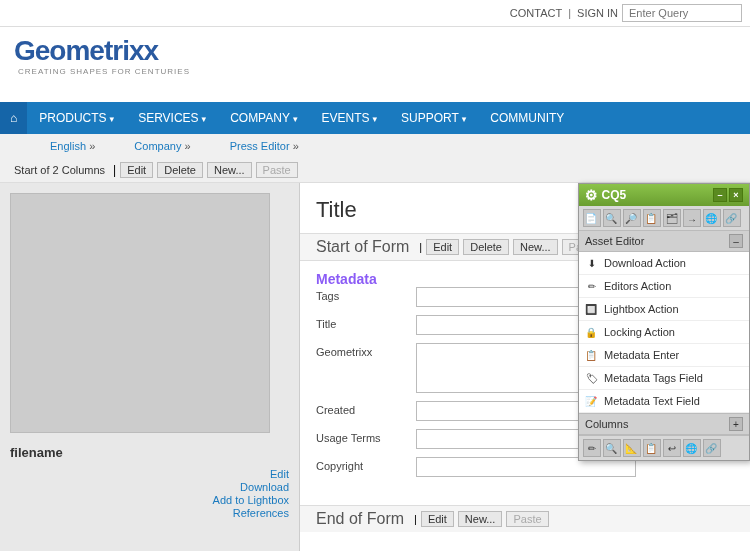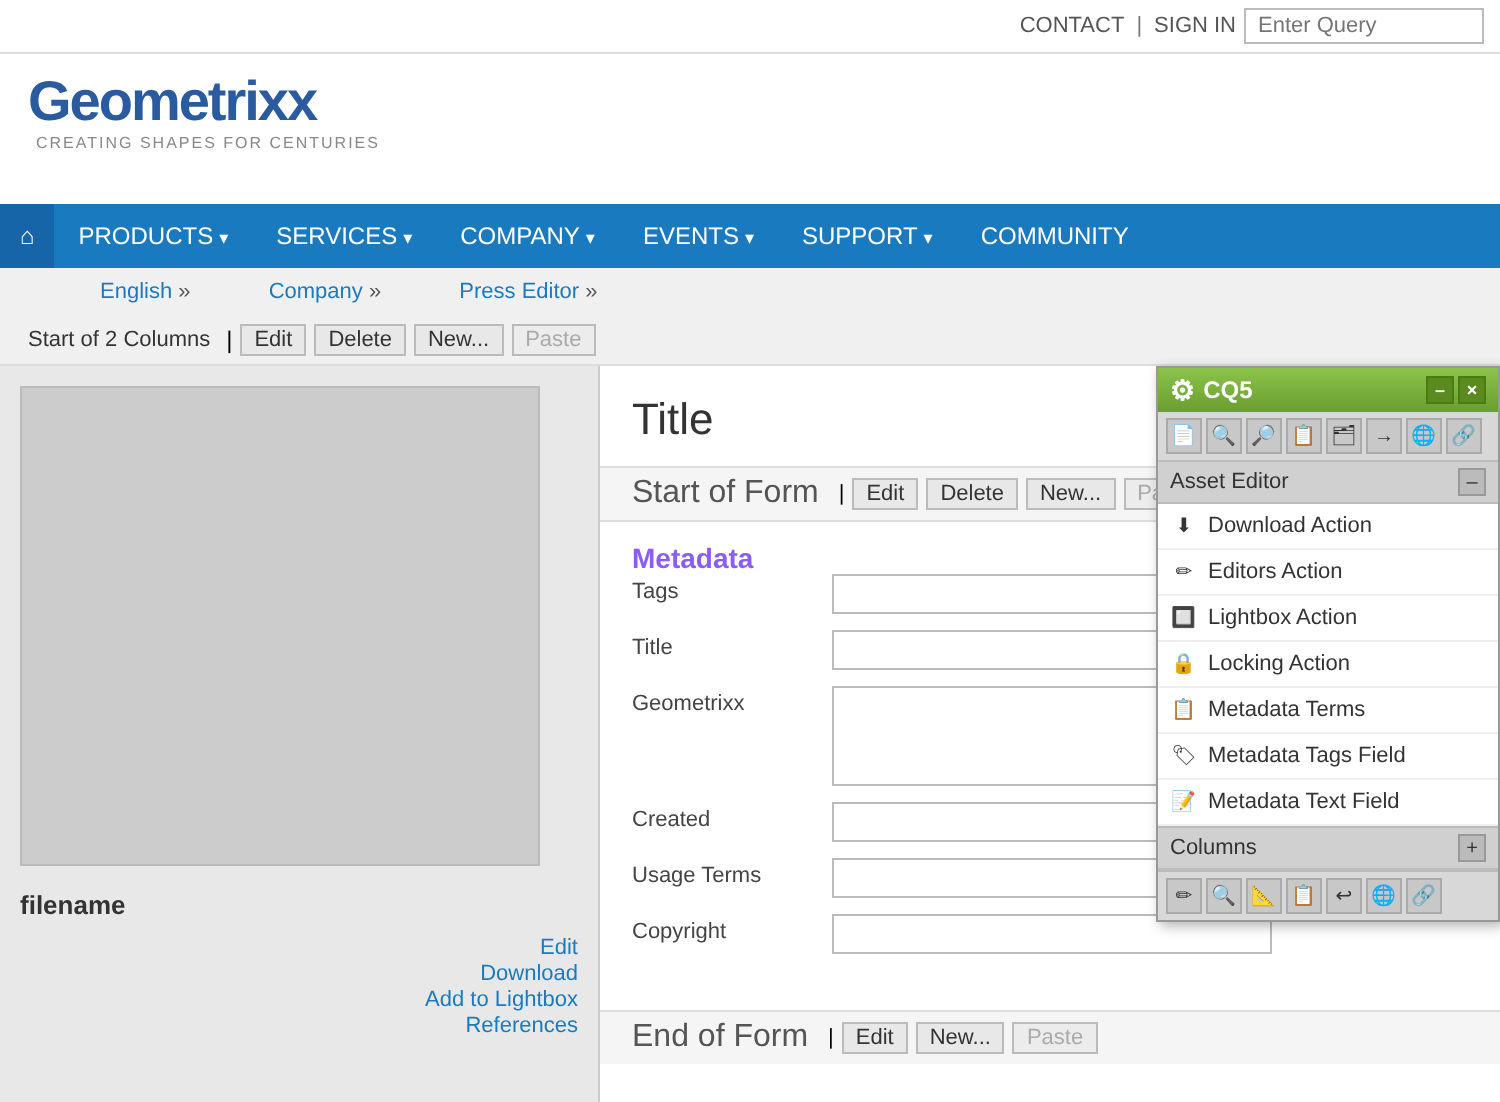--- a/index.html
+++ b/index.html
@@ -521,21 +521,21 @@
       <div class="cq5-list-item">
         <span class="cq5-item-icon">🔲</span>
         <span>Lightbox Action</span>
       </div>
       <div class="cq5-list-item">
         <span class="cq5-item-icon">🔒</span>
         <span>Locking Action</span>
       </div>
       <div class="cq5-list-item">
         <span class="cq5-item-icon">📋</span>
-        <span>Metadata Terms</span>
+        <span>Metadata Enter</span>
       </div>
       <div class="cq5-list-item">
         <span class="cq5-item-icon">🏷</span>
         <span>Metadata Tags Field</span>
       </div>
       <div class="cq5-list-item">
         <span class="cq5-item-icon">📝</span>
         <span>Metadata Text Field</span>
       </div>
     </div>

